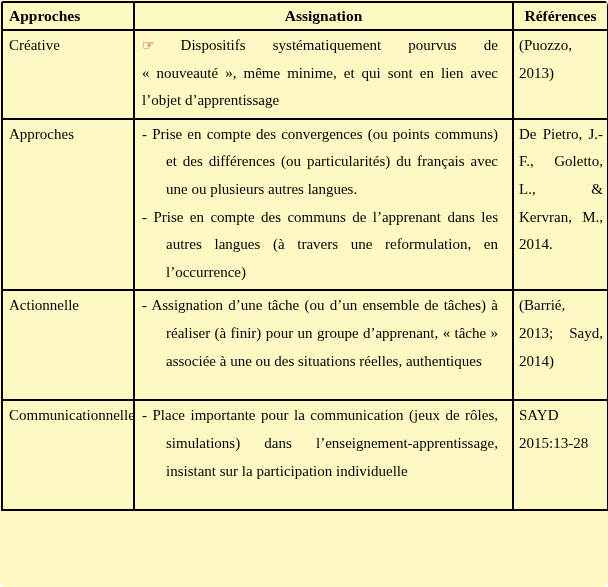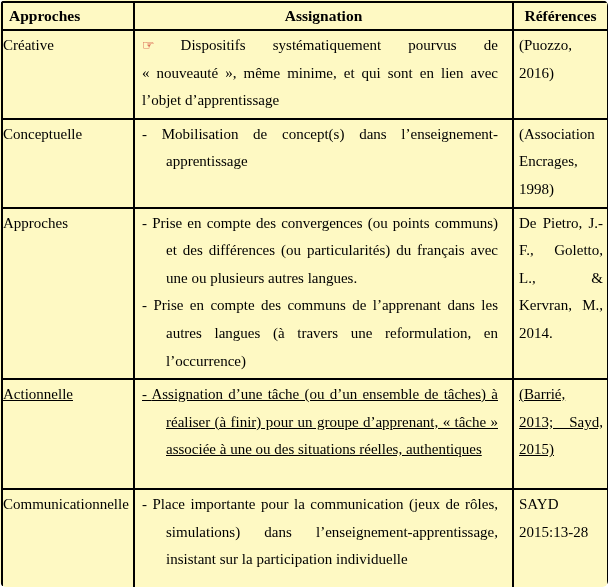--- a/index.html
+++ b/index.html
@@ -34,39 +34,39 @@
     padding: 2px 4px;
   }
   th.h-approches { text-align: left; padding-left: 6px; }
   th.h-indicateurs { text-align: center; }
   th.h-references { }
   td {
     font-size: 15px;
     line-height: 27.6px;
     padding: 1px 6px 3px 6px;
   }
-  td.c-approche { padding-left: 0; white-space: nowrap; margin-top: 39px; }
+  td.c-approche { padding-left: 6px; white-space: nowrap; margin-top: 39px; }
   td.c-indicateurs { text-align: justify; padding-left: 7px; padding-right: 14px; }
   td.c-references { text-align: justify; padding-left: 5px; padding-right: 4px; }
   .finger-item { text-align: justify; }
   .finger {
     color: #c00000;
     font-family: "DejaVu Sans", sans-serif;
     font-size: 14px;
   }
   .finger-gap { display: inline-block; width: 26px; }
   .dash-item {
     padding-left: 24px;
     text-indent: -24px;
     text-align: justify;
   }
   tr.row-1 { height: 81px; }
   tr.row-2 { height: 84px; }
   tr.row-3 { height: 168px; }
-  tr.row-4 { height: 110px; text-decoration: underline; }
+  tr.row-4 { height: 110px; }
   tr.row-5 { height: 110px; }
 </style>
 </head>
 <body>
 
 <div class="page">
   <table class="approaches">
     <colgroup>
       <col style="width:132px">
       <col style="width:379px">
@@ -78,43 +78,36 @@
         <th class="h-indicateurs">Assignation</th>
         <th class="h-references">Références</th>
       </tr>
     </thead>
     <tbody>
       <tr class="row-1">
         <td class="c-approche">Créative</td>
         <td class="c-indicateurs">
           <div class="finger-item"><span class="finger">☞</span><span class="finger-gap"></span><span>Dispositifs systématiquement pourvus de «&nbsp;nouveauté&nbsp;», même minime, et qui sont en lien avec l’objet d’apprentissage</span></div>
         </td>
-        <td class="c-references">(Puozzo, 2016)</td>
-      </tr>
-      <tr class="row-2">
-        <td class="c-approche">Conceptuelle</td>
-        <td class="c-indicateurs">
-          <div class="dash-item"><span>-</span> <span>Mobilisation de concept(s) dans l’enseignement-apprentissage</span></div>
-        </td>
-        <td class="c-references">(Association Encrages, 1998)</td>
+        <td class="c-references">(Puozzo, 2013)</td>
       </tr>
       <tr class="row-3">
         <td class="c-approche">Approches</td>
         <td class="c-indicateurs">
           <div class="dash-item"><span>-</span> <span>Prise en compte des convergences (ou points communs) et des différences (ou particularités) du français avec une ou plusieurs autres langues.</span></div>
           <div class="dash-item"><span>-</span> <span>Prise en compte des communs de l’apprenant dans les autres langues (à travers une reformulation, en l’occurrence)</span></div>
         </td>
         <td class="c-references">De Pietro, J.-F., Goletto, L., &amp; Kervran, M., 2014.</td>
       </tr>
       <tr class="row-4">
         <td class="c-approche">Actionnelle</td>
         <td class="c-indicateurs">
           <div class="dash-item"><span>-</span> <span>Assignation d’une tâche (ou d’un ensemble de tâches) à réaliser (à finir) pour un groupe d’apprenant, «&nbsp;tâche&nbsp;» associée à une ou des situations réelles, authentiques</span></div>
         </td>
-        <td class="c-references">(Barrié, 2013; Sayd, 2015)</td>
+        <td class="c-references">(Barrié, 2013; Sayd, 2014)</td>
       </tr>
       <tr class="row-5">
         <td class="c-approche">Communicationnelle</td>
         <td class="c-indicateurs">
           <div class="dash-item"><span>-</span> <span>Place importante pour la communication (jeux de rôles, simulations) dans l’enseignement-apprentissage, insistant sur la participation individuelle</span></div>
         </td>
         <td class="c-references">SAYD 2015:13-28</td>
       </tr>
     </tbody>
   </table>

